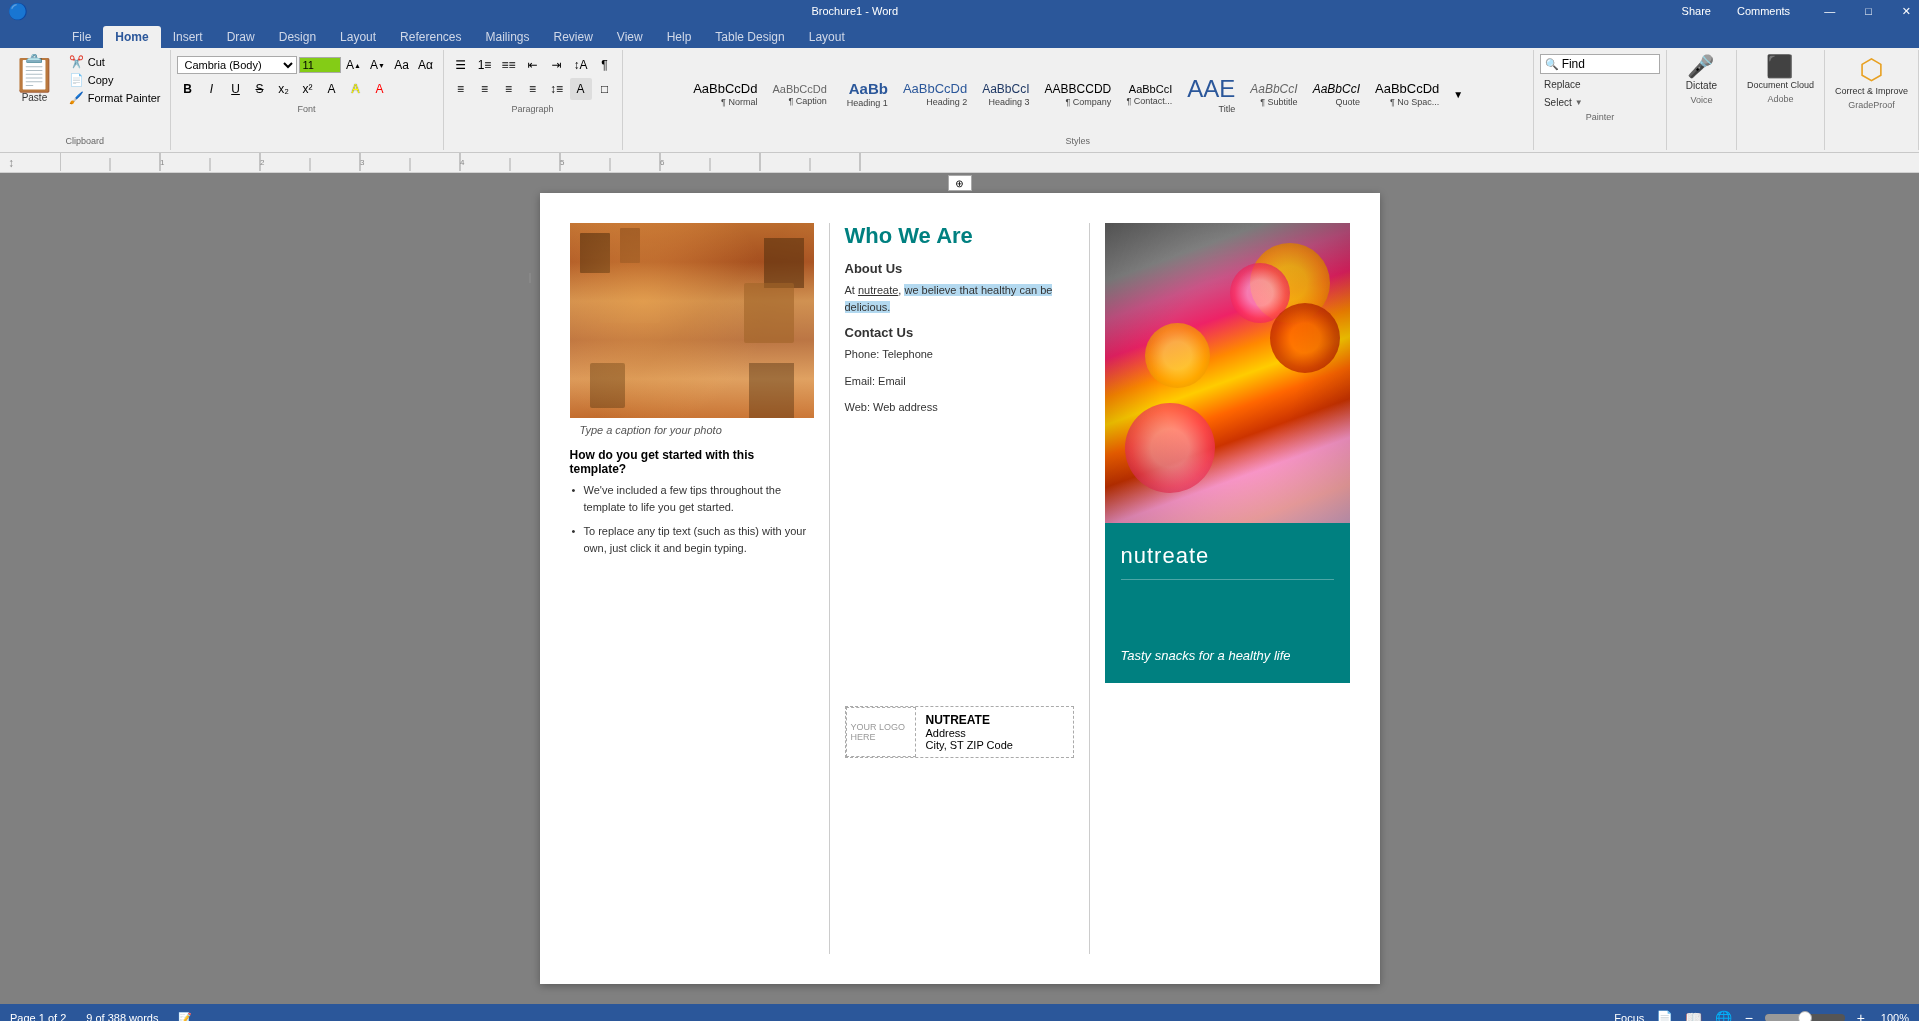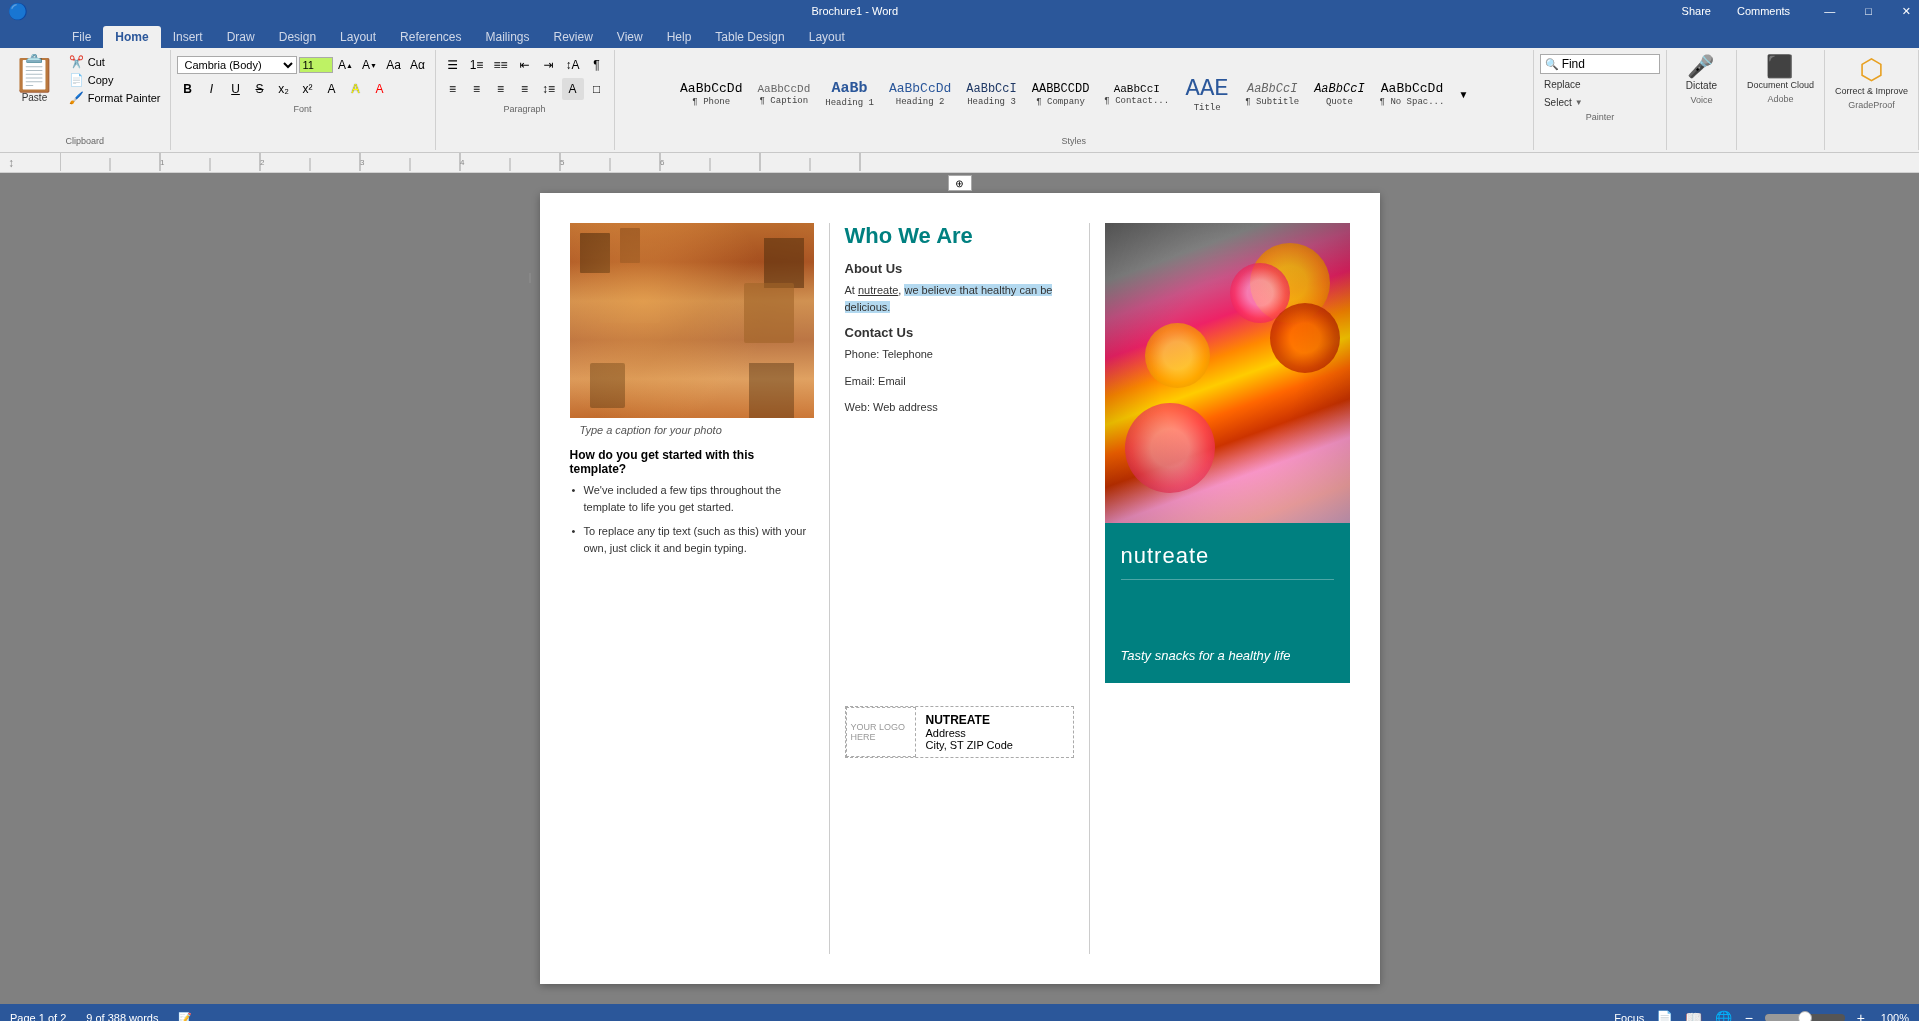--- a/index.html
+++ b/index.html
@@ -100,41 +100,40 @@
     .font-select {
       border: 1px solid #aaa;
       background: white;
       padding: 1px 3px;
       font-size: 11px;
       width: 120px;
       cursor: pointer;
     }
     .font-size-input {
       border: 1px solid #aaa;
-      background: #bef264;
+      background: #84cc16;
       padding: 1px 3px;
       font-size: 11px;
-      width: 34px;
+      width: 42px;
     }
 
     
     .para-group { min-width: 160px; }
 
     
     .styles-group { flex: 1; }
     .style-item {
       display: flex;
       flex-direction: column;
-      align-items: center;
+      align-items: flex-end;
       padding: 3px 6px;
       cursor: pointer;
       border: 1px solid transparent;
       border-radius: 3px;
       min-width: 60px;
-      font-family: Liberation Mono, monospace;
     }
     .style-preview { font-size: 16px; margin-bottom: 1px; }
     .style-label { font-size: 9px; color: #444; text-align: center; }
 
     
     .editing-group { min-width: 100px; }
 
     
     .tool-group { min-width: 70px; }
 
@@ -449,21 +448,21 @@
       </div>
     </div>
     <div class="ribbon-group-label">Paragraph</div>
   </div>
 
   <div class="ribbon-group styles-group" style="min-width: 700px;">
     <div class="styles-gallery">
 
       <div class="style-item">
         <div class="style-preview" style="font-size:13px;">AaBbCcDd</div>
-        <div class="style-label">¶ Phone</div>
+        <div class="style-label">¶ Normal</div>
       </div>
 
       <div class="style-item">
         <div class="style-preview" style="font-size:11px; color:#666;">AaBbCcDd</div>
         <div class="style-label">¶ Caption</div>
       </div>
 
       <div class="style-item">
         <div class="style-preview" style="font-size:15px; color:#2b579a; font-weight:bold;">AaBb</div>
         <div class="style-label">Heading 1</div>

